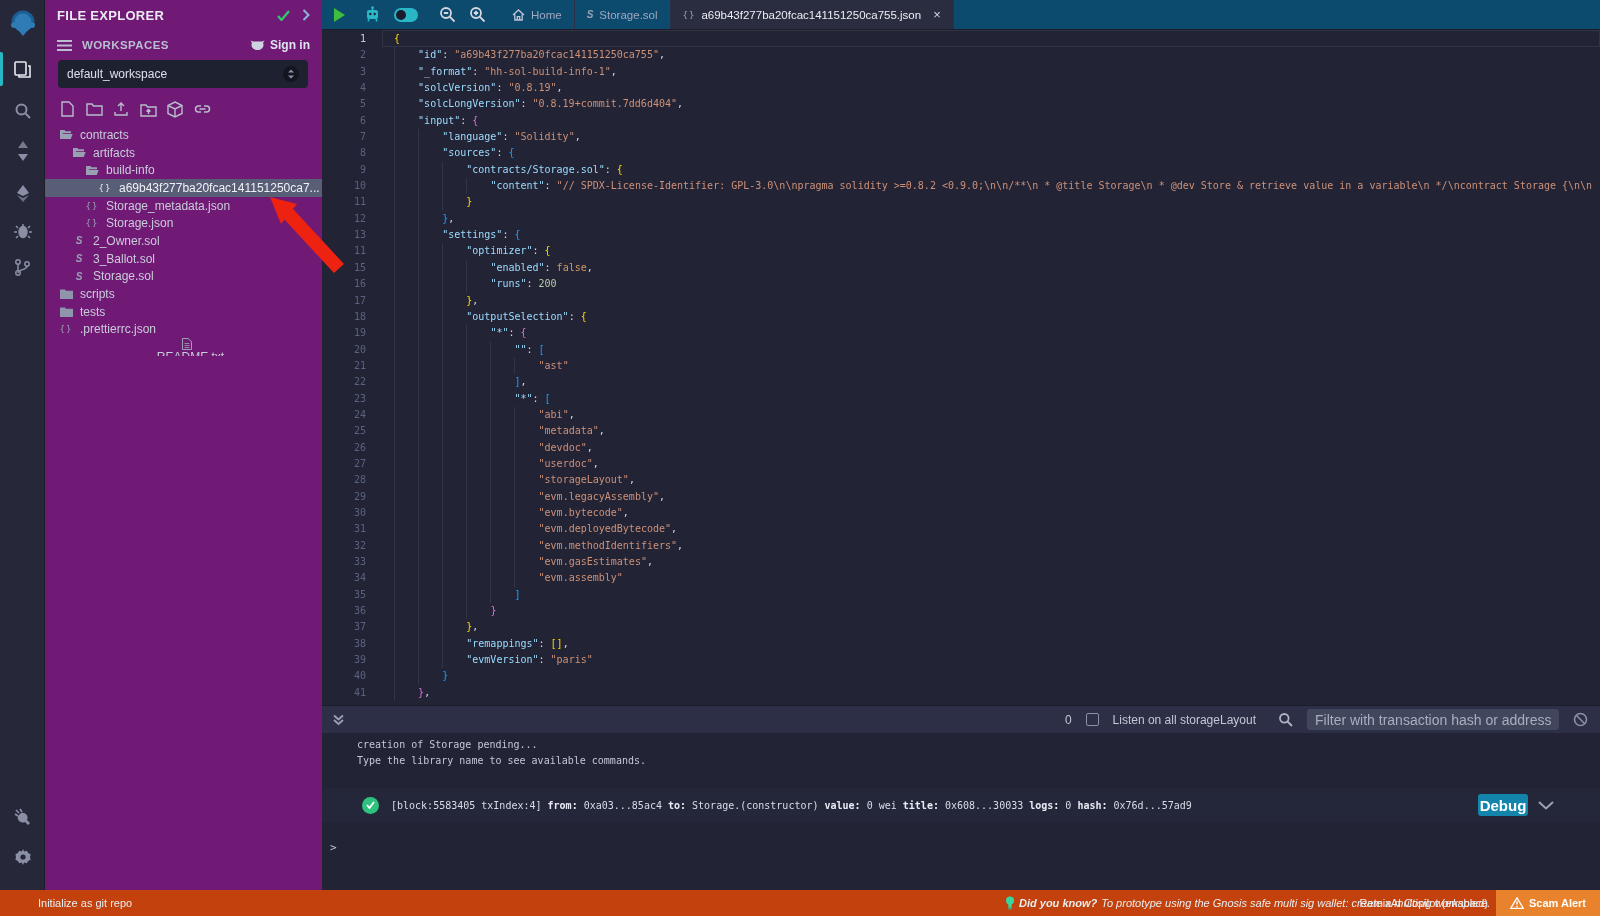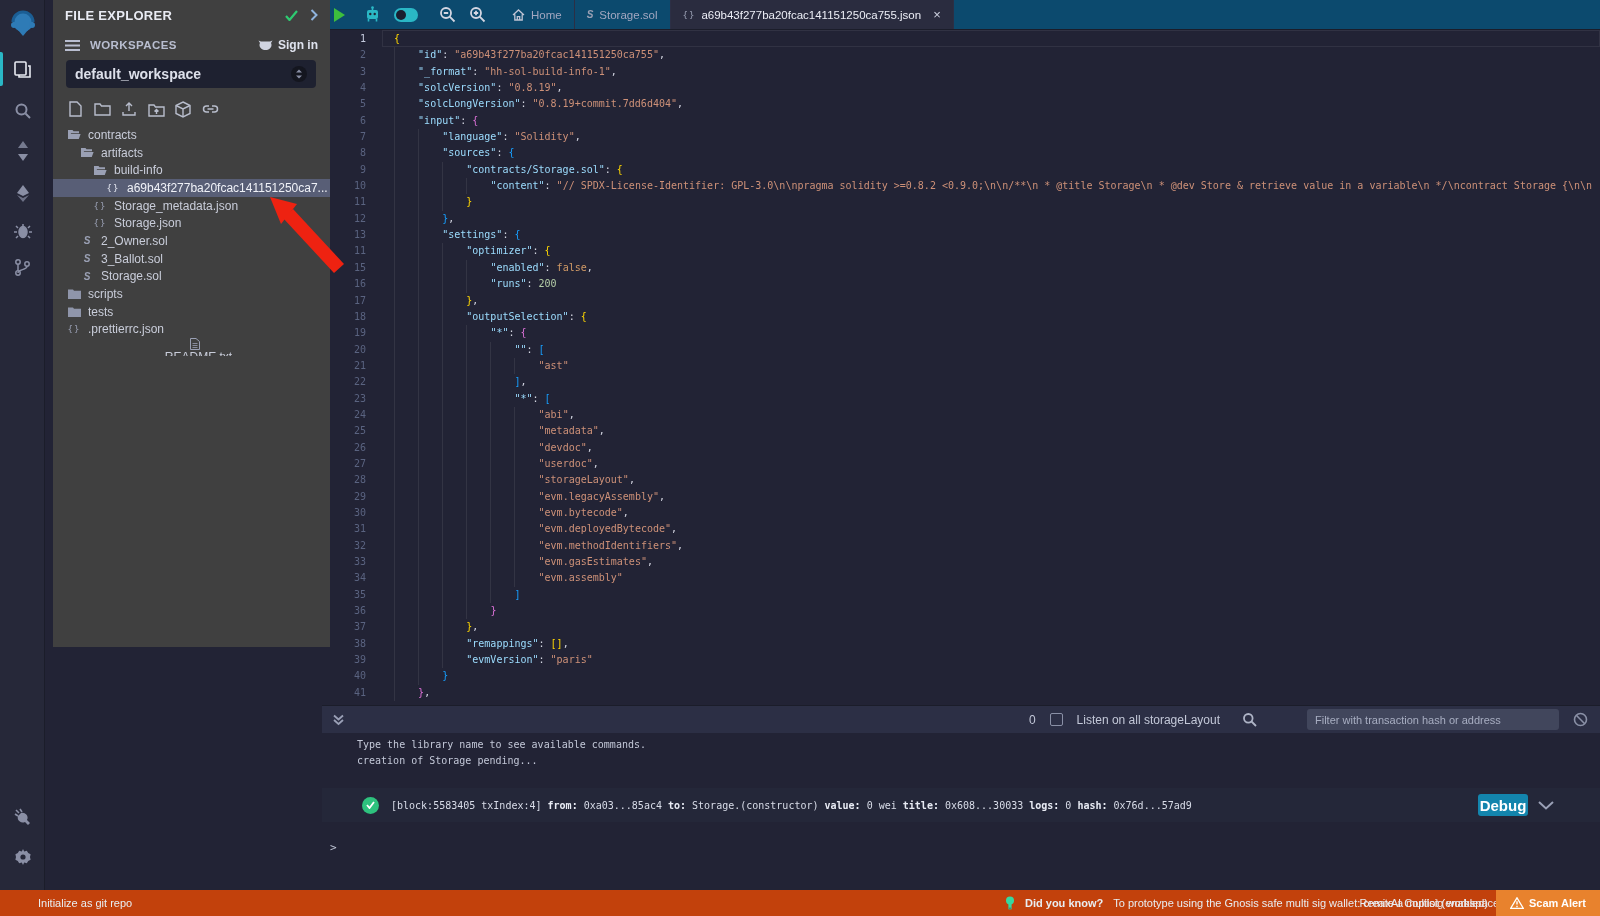--- a/index.html
+++ b/index.html
@@ -5,28 +5,28 @@
   * { margin:0; padding:0; box-sizing:border-box; }
   html,body { width:1600px; height:916px; background:#1b1d2a; font-family:"Liberation Sans",sans-serif; overflow:hidden; }
   #app { position:relative; width:1600px; height:916px; background:#222335; overflow:hidden; }
 
   
   #activity-bar { position:absolute; left:0; top:0; width:45px; height:890px; background:#262839; border-right:1px solid #1b1d2a; z-index:30; }
   .ab-icon { position:absolute; left:0; width:45px; height:34px; display:flex; align-items:center; justify-content:center; color:#8a8fa5; }
   .ab-indicator { position:absolute; left:0; top:52px; width:3px; height:34px; background:#2ab7c5; border-radius:0 2px 2px 0; }
 
   
-  #side-panel { position:absolute; left:53px; top:0; width:277px; height:647px; background:#404040; z-index:20; }
+  #side-panel { position:absolute; left:45px; top:0; width:277px; height:890px; background:#701a75; z-index:20; }
   #fe-header { position:absolute; left:0; top:0; width:277px; height:30px; display:flex; align-items:center; padding:0 12px; }
   #fe-title { color:#e9ebf3; font-size:13px; font-weight:bold; letter-spacing:.3px; flex:1; }
   #ws-row { position:absolute; left:0; top:34px; width:277px; height:22px; display:flex; align-items:center; padding:0 12px; gap:10px; }
   #ws-label { color:#b9bed0; font-size:11.5px; font-weight:bold; letter-spacing:.4px; flex:1; }
   #sign-in { display:flex; align-items:center; gap:5px; color:#dfe3ee; font-size:12px; font-weight:bold; cursor:pointer; }
   #ws-select { position:absolute; left:13px; top:60px; width:250px; height:28px; background:#1e2130; border-radius:4px; display:flex; align-items:center; padding:0 9px; cursor:pointer; }
-  #ws-name { color:#dde0ea; font-size:14px; font-weight:bold; flex:1; }
+  #ws-name { color:#dde0ea; font-size:12px; font-weight:normal; flex:1; }
   #fe-toolbar { position:absolute; left:13px; top:100px; display:flex; gap:9px; align-items:center; }
   .tb-icon { width:18px; height:18px; display:flex; align-items:center; justify-content:center; cursor:pointer; }
   #tree { position:absolute; left:0; top:126px; width:277px; }
   .tree-row { height:17.7px; display:flex; align-items:center; font-size:12px; color:#c9cdda; cursor:pointer; white-space:nowrap; overflow:hidden; }
   .tree-row.sel { background:#585e76; color:#f0f2f8; }
   .tree-ic { width:14px; display:inline-flex; justify-content:center; margin-right:7px; flex:none; }
   .json-ic { font-family:"DejaVu Sans Mono",monospace; font-size:9px; color:#9aa0b4; letter-spacing:1px; }
   .sol-ic { font-size:10px; font-weight:bold; color:#9aa0b4; font-style:italic; }
   .sel .json-ic, .sel .sol-ic { color:#e5e8f2; }
 
@@ -52,37 +52,37 @@
   .tk-k{color:#9cdcfe} .tk-s{color:#ce9178} .tk-n{color:#b5cea8} .tk-f{color:#d19a66}
   .tk-p{color:#d4d6e2} .tk-b1{color:#ffd700} .tk-b2{color:#da70d6} .tk-b3{color:#179fff}
   #cur-line { position:absolute; left:60px; top:0; width:1218px; height:17px; border:1px solid rgba(255,255,255,.07); }
 
   
   #term-header { position:absolute; left:322px; top:705px; width:1278px; height:28px; background:#2c2f45; border-top:1px solid #1b1d2a; display:flex; align-items:center; padding:0 10px; gap:14px; z-index:10; }
   #term-header .spacer { flex:1; }
   #tx-count { color:#c3c8d8; font-size:12px; }
   #listen-cb { width:13px; height:13px; border:1px solid #8a90a6; border-radius:2px; background:transparent; cursor:pointer; }
   #listen-label { color:#c3c8d8; font-size:12px; }
-  #filter-input { width:252px; height:21px; background:#41465c; border:none; border-radius:3px; color:#dfe3ee; font-size:11px; padding:0 8px; outline:none;margin-left:36px; }
+  #filter-input { width:252px; height:21px; background:#41465c; border:none; border-radius:3px; color:#dfe3ee; font-size:14px; padding:0 8px; outline:none; }
   #filter-input::placeholder { color:#a8aec2; }
   #terminal { position:absolute; left:322px; top:733px; width:1278px; height:157px; background:#222335; font-family:"DejaVu Sans Mono",monospace; font-size:10px; color:#c3c8d8; }
   .term-line { padding-left:35px; line-height:16px; white-space:pre; }
   #term-lines { padding-top:4px; }
   #tx-row { position:absolute; left:0; top:55px; width:1278px; height:34px; display:flex; align-items:center; background:#242739; }
   #tx-check { margin-left:40px; width:17px; height:17px; border-radius:50%; background:#2ec27e; color:#fff; font-size:11px; display:flex; align-items:center; justify-content:center; flex:none; }
   #tx-text { margin-left:12px; white-space:nowrap; overflow:hidden; color:#d8dce8; flex:1; }
   #tx-text b { font-weight:bold; color:#e8ebf4; }
   #debug-btn { width:50px; height:22px; background:#1385ad; color:#fff; font-size:15px; font-weight:bold; border:none; border-radius:3px; cursor:pointer; font-family:"Liberation Sans",sans-serif; flex:none; }
   #tx-chev { margin:0 46px 0 10px; flex:none; }
   #term-prompt { position:absolute; left:8px; top:108px; font-size:11px; color:#c3c8d8; }
 
   
   #statusbar { position:absolute; left:0; top:890px; width:1600px; height:26px; background:#c2410c; display:flex; align-items:center; z-index:40; font-size:11px; color:#e8eef2; }
   #sb-left { margin-left:38px; cursor:pointer; }
-  #sb-tip { position:absolute; left:1005px; display:flex; align-items:center; gap:10px; }
+  #sb-tip { position:absolute; left:1005px; display:flex; align-items:center; gap:4px;font-style:italic; }
   #sb-tip b { font-weight:bold; }
   #sb-copilot { position:absolute; right:112px; }
   #scam-badge { position:absolute; right:0; top:0; width:104px; height:26px; background:#e8822d; display:flex; align-items:center; justify-content:center; gap:5px; color:#fff; font-weight:bold; cursor:pointer; }
 
   
   #arrow { position:absolute; left:0; top:0; z-index:50; pointer-events:none; }
 
   svg { display:block; }
 </style>
 </head>
@@ -441,22 +441,22 @@
     <span style="margin-right:2px">
       <svg width="15" height="15" viewBox="0 0 15 15" fill="none" stroke="#8a90a6" stroke-width="1.6">
           <circle cx="7.5" cy="7.5" r="6"></circle>
           <path d="M3.3 3.3l8.4 8.4"></path>
         </svg>
     </span>
   </div>
 
   <div id="terminal">
     <div id="term-lines">
+        <div class="term-line">creation of Storage pending...</div>
         <div class="term-line">Type the library name to see available commands.</div>
-        <div class="term-line">creation of Storage pending...</div>
       </div>
     <div id="tx-row">
       <span id="tx-check">
         <svg width="9" height="8" viewBox="0 0 9 8" fill="none" stroke="#fff" stroke-width="1.8">
             <path d="M1 4l2.5 3L8 1"></path>
           </svg>
       </span>
       <span id="tx-text"><span>[block:5583405 txIndex:4] </span><b>from:</b><span> 0xa03...85ac4 </span><b>to:</b><span> Storage.(constructor) </span><b>value:</b><span> 0 wei </span><b>title:</b><span> 0x608...30033 </span><b>logs:</b><span> 0 </span><b>hash:</b><span> 0x76d...57ad9</span></span>
       <button id="debug-btn">Debug</button>
       <span id="tx-chev">

